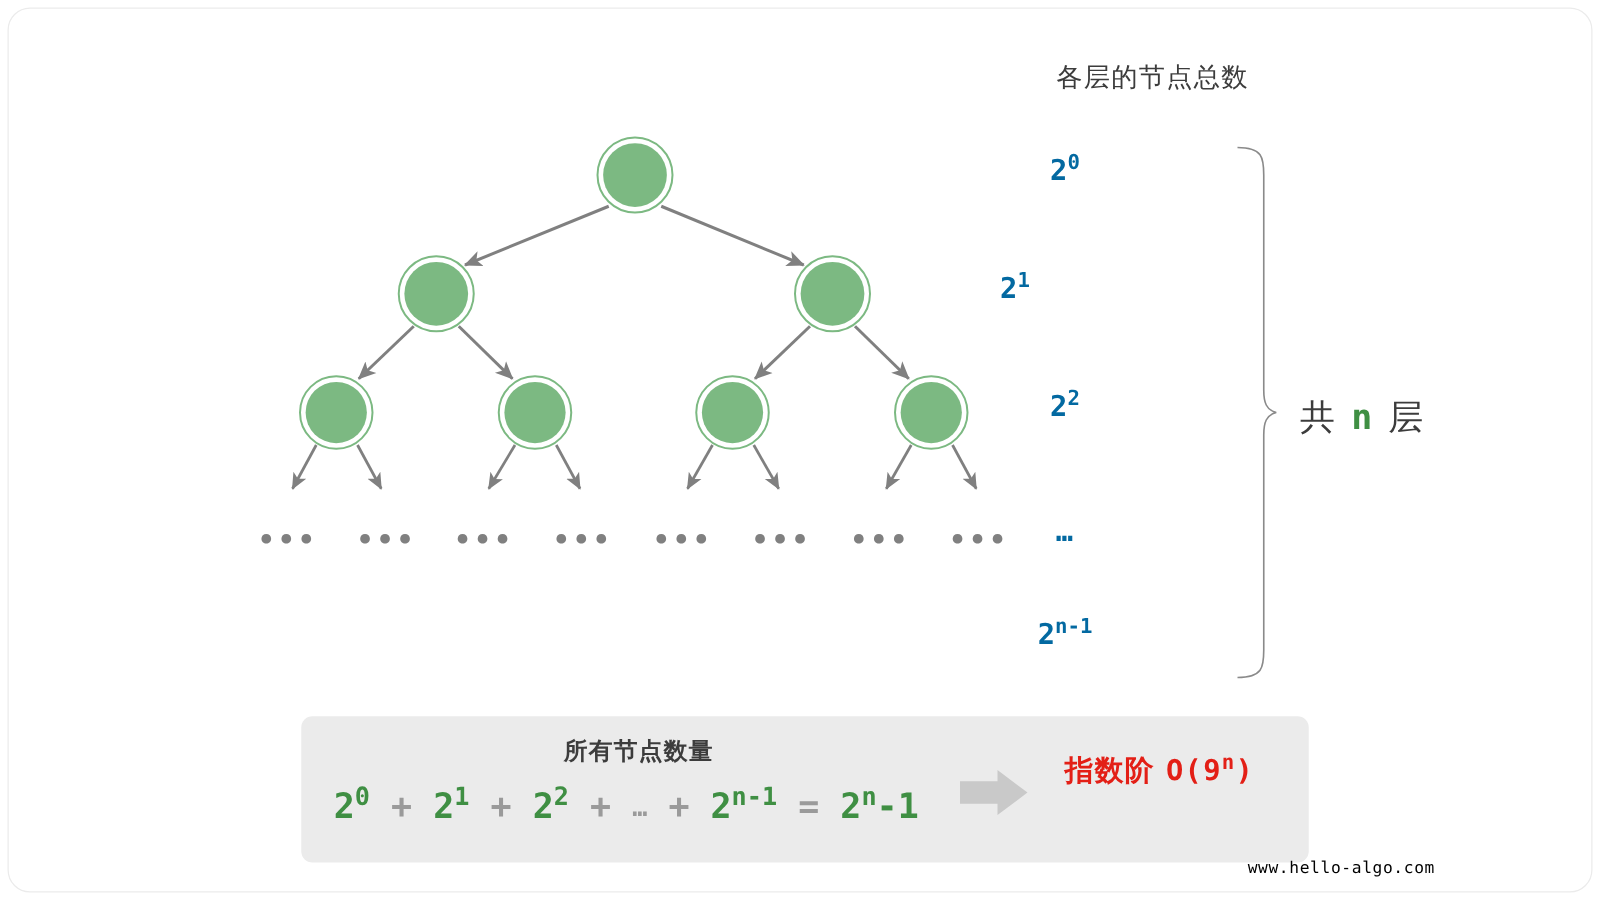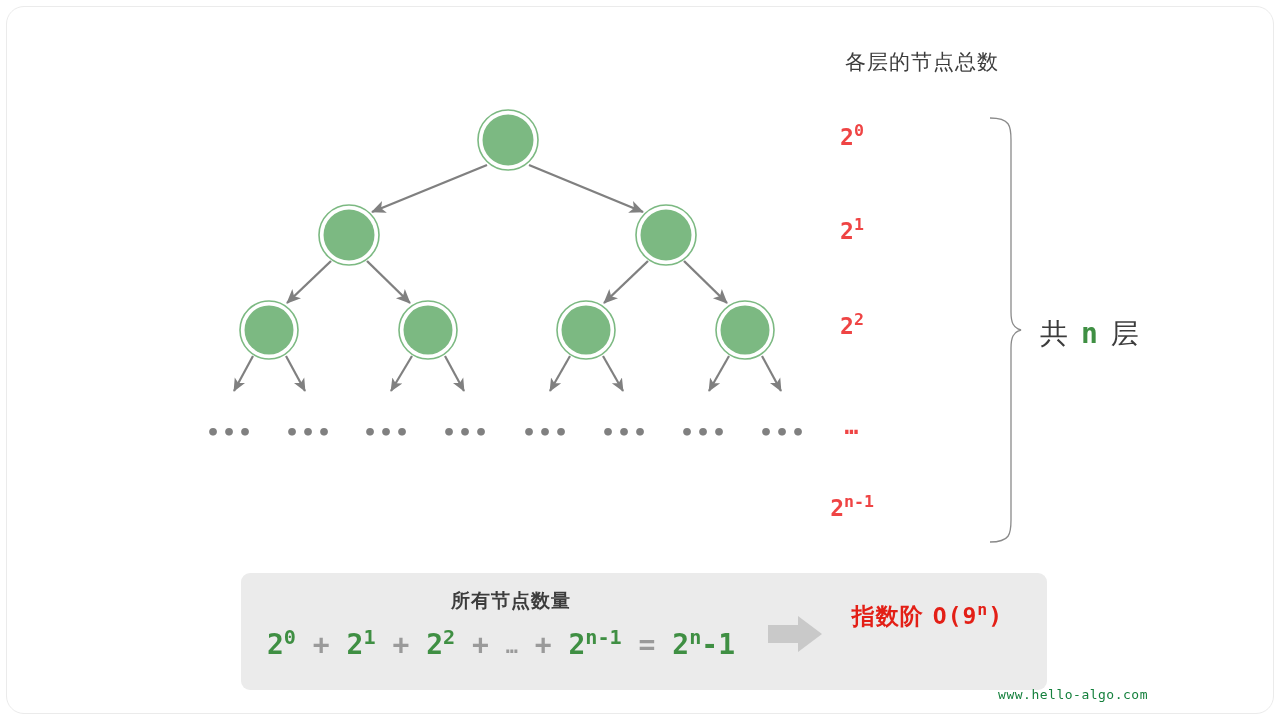--- a/index.html
+++ b/index.html
@@ -45,21 +45,21 @@
     color: #3c3c3c;
     letter-spacing: 1px;
     font-family: "DejaVu Sans", "Liberation Sans", sans-serif;
   }
 
   
   .lvl-label {
     position: absolute;
     width: 140px;
     text-align: center;
-    color: #ef4444;
+    color: #0369a1;
     font-weight: bold;
     font-family: "DejaVu Sans Mono", "Liberation Mono", monospace;
     font-size: 23px;
     white-space: nowrap;
   }
   .lvl-label sup {
     font-size: 0.72em;
     vertical-align: super;
     line-height: 0;
   }
@@ -153,21 +153,21 @@
     position: absolute;
     left: 768px; top: 614px;
   }
 
   
   #watermark {
     position: absolute;
     right: 28px; bottom: 18px;
     font-family: "DejaVu Sans Mono", "Liberation Mono", monospace;
     font-size: 13px;
-    color: #15803d;
+    color: #000000;
     letter-spacing: 0.5px;
   }
 </style>
 </head>
 <body>
 
 <div id="page">
   <div id="frame"></div>
 
   <div id="canvas">
@@ -239,21 +239,21 @@
                  L 1011 520
                  C 1011 534, 1010 542, 990 542" fill="none" stroke="#8a8a8a" stroke-width="1.3"></path>
       </g>
     </svg>
 
     <div id="col-title">各层的节点总数</div>
 
     <div class="lvl-label" style="left:782px; top:124px;">
       <span>2</span><sup>0</sup>
     </div>
-    <div class="lvl-label" style="left:782px; top:218px;">
+    <div class="lvl-label" style="left:742px; top:218px;">
       <span>2</span><sup>1</sup>
     </div>
     <div class="lvl-label" style="left:782px; top:313px;">
       <span>2</span><sup>2</sup>
     </div>
     <div class="lvl-label dots" style="left:782px; top:413px;">
       <span>…</span>
     </div>
     <div class="lvl-label" style="left:782px; top:495px;">
       <span>2</span><sup>n-1</sup>

